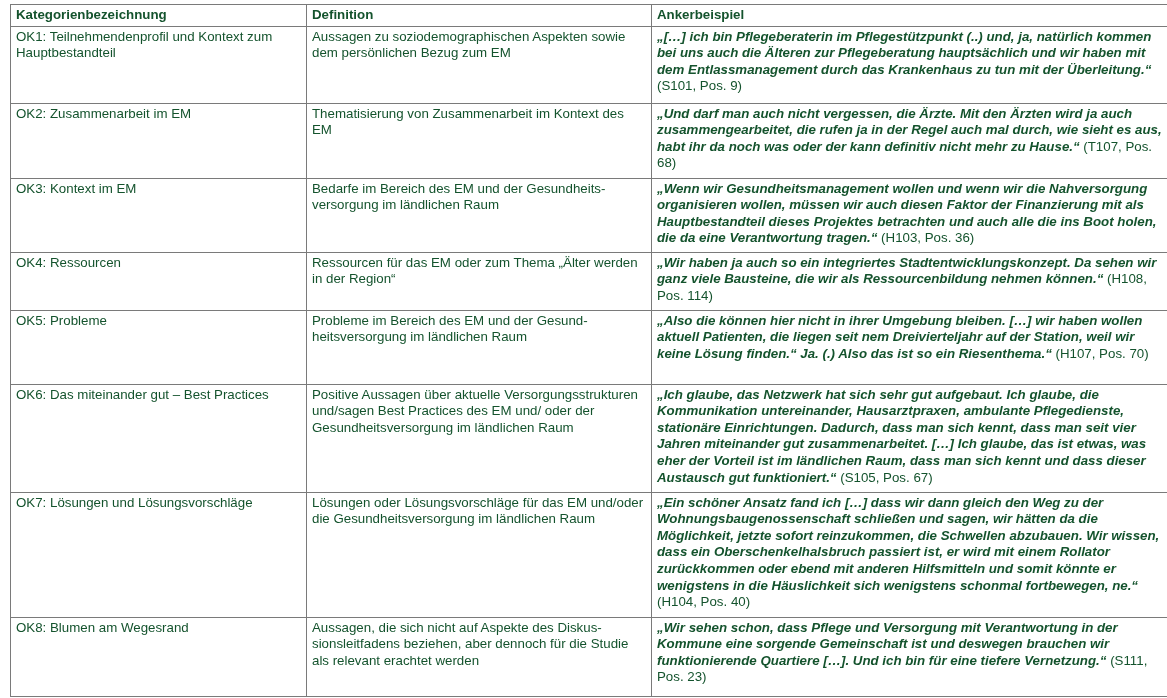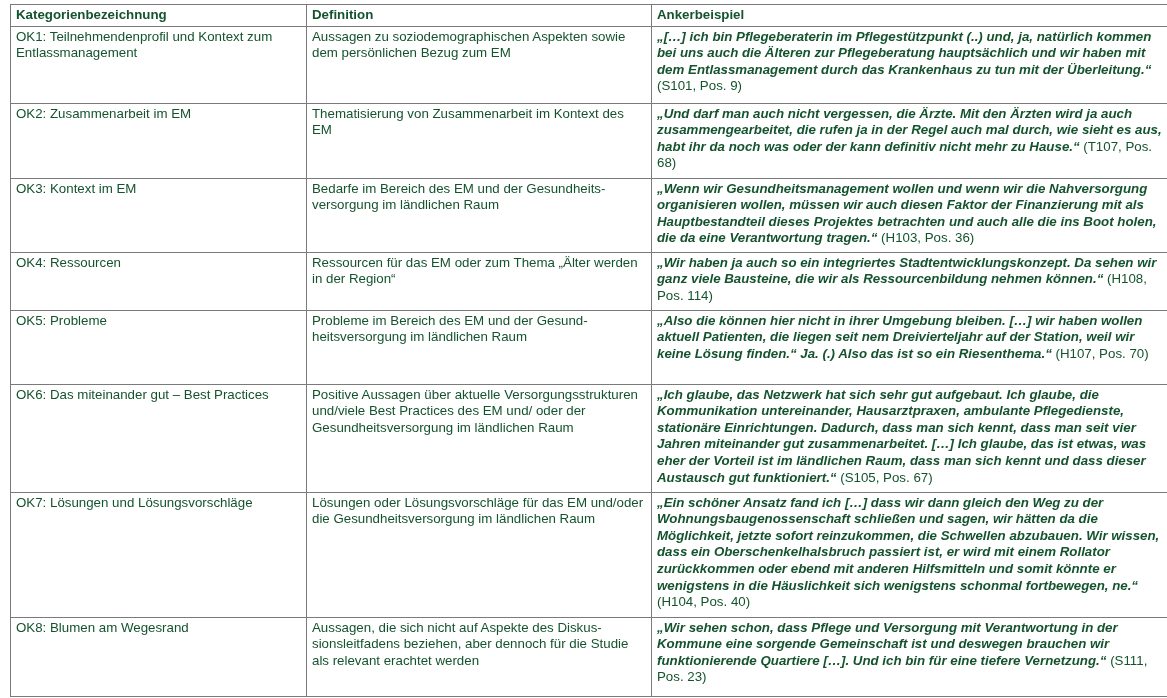--- a/index.html
+++ b/index.html
@@ -34,21 +34,21 @@
   </colgroup>
   <thead>
     <tr>
       <th>Kategorienbezeichnung</th>
       <th>Definition</th>
       <th>Ankerbeispiel</th>
     </tr>
   </thead>
   <tbody id="rows">
   <tr style="height: 77px;">
-    <td>OK1: Teilnehmendenprofil und Kontext zum Entlassmanagement</td>
+    <td>OK1: Teilnehmendenprofil und Kontext zum Hauptbestandteil</td>
     <td>Aussagen zu soziodemographischen Aspekten sowie dem persönlichen Bezug zum EM</td>
     <td><span class="quote">„[…] ich bin Pflegeberaterin im Pflegestützpunkt (..) und, ja, natürlich kommen bei uns auch die Älteren zur Pflegeberatung hauptsächlich und wir haben mit dem Entlassmanagement durch das Krankenhaus zu tun mit der Überleitung.“</span><span class="ref"> (S101, Pos. 9)</span></td>
   </tr>
 
   <tr style="height: 75px;">
     <td>OK2: Zusammenarbeit im EM</td>
     <td>Thematisierung von Zusammenarbeit im Kontext des EM</td>
     <td><span class="quote">„Und darf man auch nicht vergessen, die Ärzte. Mit den Ärzten wird ja auch zusammengearbeitet, die rufen ja in der Regel auch mal durch, wie sieht es aus, habt ihr da noch was oder der kann definitiv nicht mehr zu Hause.“</span><span class="ref"> (T107, Pos. 68)</span></td>
   </tr>
 
@@ -65,21 +65,21 @@
   </tr>
 
   <tr style="height: 74px;">
     <td>OK5: Probleme</td>
     <td>Probleme im Bereich des EM und der Gesund­heitsversorgung im ländlichen Raum</td>
     <td><span class="quote">„Also die können hier nicht in ihrer Umgebung bleiben. […] wir haben wollen aktuell Patienten, die liegen seit nem Dreivierteljahr auf der Station, weil wir keine Lösung finden.“  Ja. (.) Also das ist so ein Riesenthema.“</span><span class="ref"> (H107, Pos. 70)</span></td>
   </tr>
 
   <tr style="height: 108px;">
     <td>OK6: Das miteinander gut – Best Practices</td>
-    <td>Positive Aussagen über aktuelle Versorgungs­strukturen und/viele Best Practices des EM und/ oder der Gesundheitsversorgung im ländlichen Raum</td>
+    <td>Positive Aussagen über aktuelle Versorgungs­strukturen und/sagen Best Practices des EM und/ oder der Gesundheitsversorgung im ländlichen Raum</td>
     <td><span class="quote">„Ich glaube, das Netzwerk hat sich sehr gut aufgebaut. Ich glaube, die Kommunikation untereinander, Hausarztpraxen, ambulante Pflegedienste, stationäre Einrichtungen. Dadurch, dass man sich kennt, dass man seit vier Jahren miteinander gut zusammenarbeitet. […] Ich glaube, das ist etwas, was eher der Vorteil ist im ländlichen Raum, dass man sich kennt und dass dieser Austausch gut funktioniert.“</span><span class="ref"> (S105, Pos. 67)</span></td>
   </tr>
 
   <tr style="height: 125px;">
     <td>OK7: Lösungen und Lösungsvorschläge</td>
     <td>Lösungen oder Lösungsvorschläge für das EM und/oder die Gesundheitsversorgung im länd­lichen Raum</td>
     <td><span class="quote">„Ein schöner Ansatz fand ich […] dass wir dann gleich den Weg zu der Wohnungsbaugenossenschaft schließen und sagen, wir hätten da die Möglichkeit, jetzte sofort reinzukommen, die Schwellen abzubauen. Wir wissen, dass ein Oberschenkelhalsbruch passiert ist, er wird mit einem Rollator zurückkommen oder ebend mit anderen Hilfsmitteln und somit könnte er wenigstens in die Häuslichkeit sich wenigstens schonmal fortbewegen, ne.“</span><span class="ref"> (H104, Pos. 40)</span></td>
   </tr>
 
   <tr style="height: 79px;">

